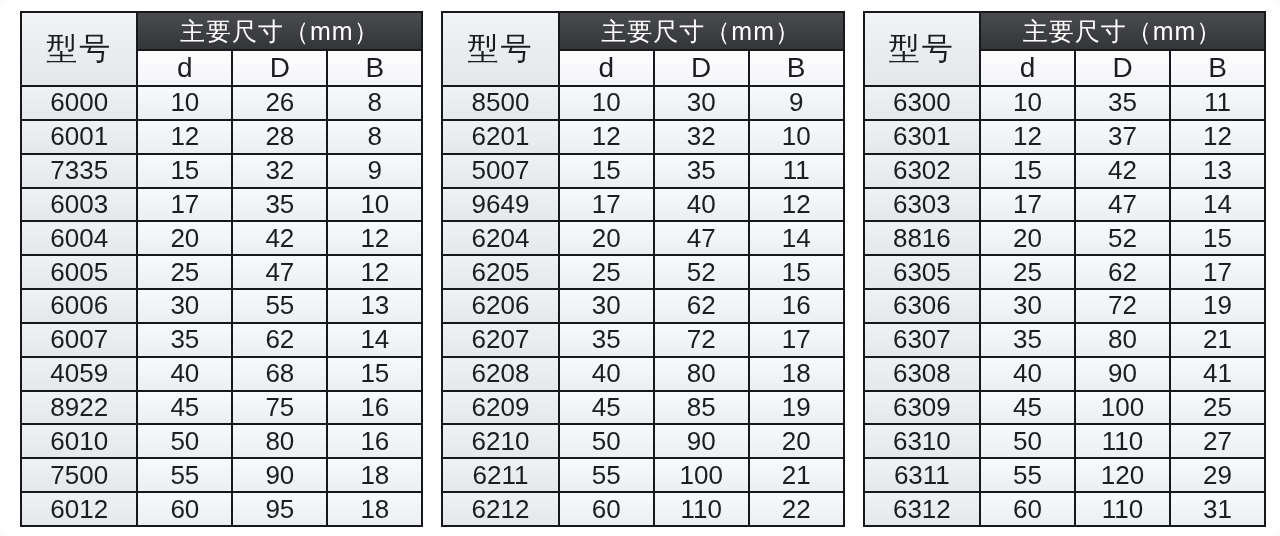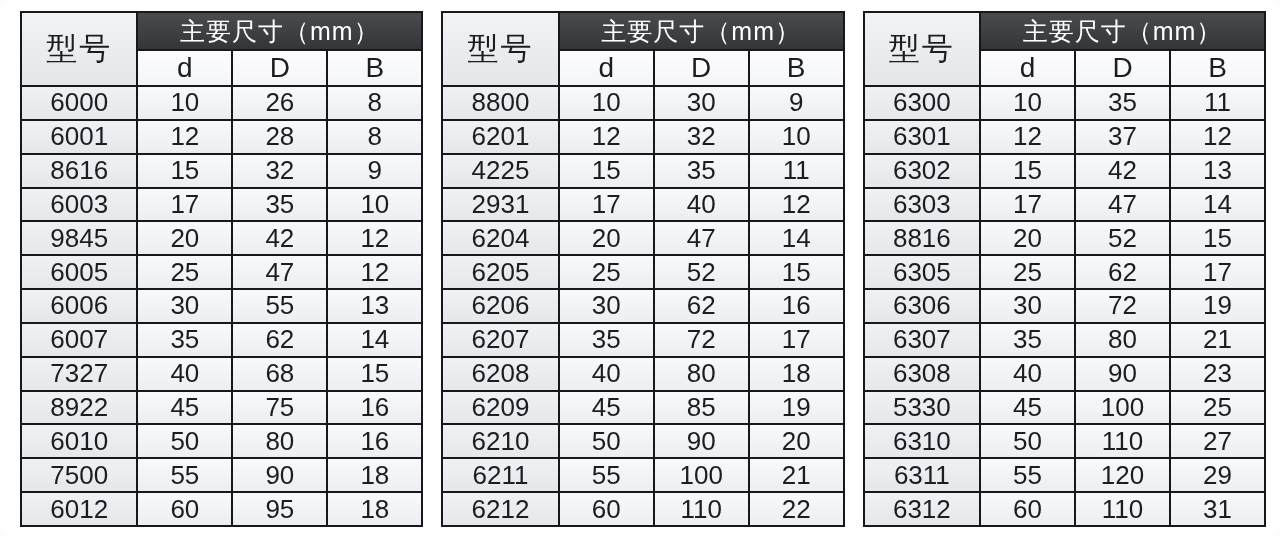--- a/index.html
+++ b/index.html
@@ -94,33 +94,33 @@
           <td class="data-cell">26</td>
           <td class="data-cell">8</td>
         </tr>
         <tr>
           <td class="model-cell">6001</td>
           <td class="data-cell">12</td>
           <td class="data-cell">28</td>
           <td class="data-cell">8</td>
         </tr>
         <tr>
-          <td class="model-cell">8616</td>
+          <td class="model-cell">7335</td>
           <td class="data-cell">15</td>
           <td class="data-cell">32</td>
           <td class="data-cell">9</td>
         </tr>
         <tr>
           <td class="model-cell">6003</td>
           <td class="data-cell">17</td>
           <td class="data-cell">35</td>
           <td class="data-cell">10</td>
         </tr>
         <tr>
-          <td class="model-cell">9845</td>
+          <td class="model-cell">6004</td>
           <td class="data-cell">20</td>
           <td class="data-cell">42</td>
           <td class="data-cell">12</td>
         </tr>
         <tr>
           <td class="model-cell">6005</td>
           <td class="data-cell">25</td>
           <td class="data-cell">47</td>
           <td class="data-cell">12</td>
         </tr>
@@ -130,21 +130,21 @@
           <td class="data-cell">55</td>
           <td class="data-cell">13</td>
         </tr>
         <tr>
           <td class="model-cell">6007</td>
           <td class="data-cell">35</td>
           <td class="data-cell">62</td>
           <td class="data-cell">14</td>
         </tr>
         <tr>
-          <td class="model-cell">7327</td>
+          <td class="model-cell">4059</td>
           <td class="data-cell">40</td>
           <td class="data-cell">68</td>
           <td class="data-cell">15</td>
         </tr>
         <tr>
           <td class="model-cell">8922</td>
           <td class="data-cell">45</td>
           <td class="data-cell">75</td>
           <td class="data-cell">16</td>
         </tr>
@@ -182,39 +182,39 @@
         <th class="dims-h" colspan="3">主要尺寸（mm）</th>
       </tr>
       <tr class="h2">
         <th class="sub-h">d</th>
         <th class="sub-h">D</th>
         <th class="sub-h">B</th>
       </tr>
     </thead>
     <tbody>
         <tr>
-          <td class="model-cell">8800</td>
+          <td class="model-cell">8500</td>
           <td class="data-cell">10</td>
           <td class="data-cell">30</td>
           <td class="data-cell">9</td>
         </tr>
         <tr>
           <td class="model-cell">6201</td>
           <td class="data-cell">12</td>
           <td class="data-cell">32</td>
           <td class="data-cell">10</td>
         </tr>
         <tr>
-          <td class="model-cell">4225</td>
+          <td class="model-cell">5007</td>
           <td class="data-cell">15</td>
           <td class="data-cell">35</td>
           <td class="data-cell">11</td>
         </tr>
         <tr>
-          <td class="model-cell">2931</td>
+          <td class="model-cell">9649</td>
           <td class="data-cell">17</td>
           <td class="data-cell">40</td>
           <td class="data-cell">12</td>
         </tr>
         <tr>
           <td class="model-cell">6204</td>
           <td class="data-cell">20</td>
           <td class="data-cell">47</td>
           <td class="data-cell">14</td>
         </tr>
@@ -333,24 +333,24 @@
         <tr>
           <td class="model-cell">6307</td>
           <td class="data-cell">35</td>
           <td class="data-cell">80</td>
           <td class="data-cell">21</td>
         </tr>
         <tr>
           <td class="model-cell">6308</td>
           <td class="data-cell">40</td>
           <td class="data-cell">90</td>
-          <td class="data-cell">23</td>
-        </tr>
-        <tr>
-          <td class="model-cell">5330</td>
+          <td class="data-cell">41</td>
+        </tr>
+        <tr>
+          <td class="model-cell">6309</td>
           <td class="data-cell">45</td>
           <td class="data-cell">100</td>
           <td class="data-cell">25</td>
         </tr>
         <tr>
           <td class="model-cell">6310</td>
           <td class="data-cell">50</td>
           <td class="data-cell">110</td>
           <td class="data-cell">27</td>
         </tr>

